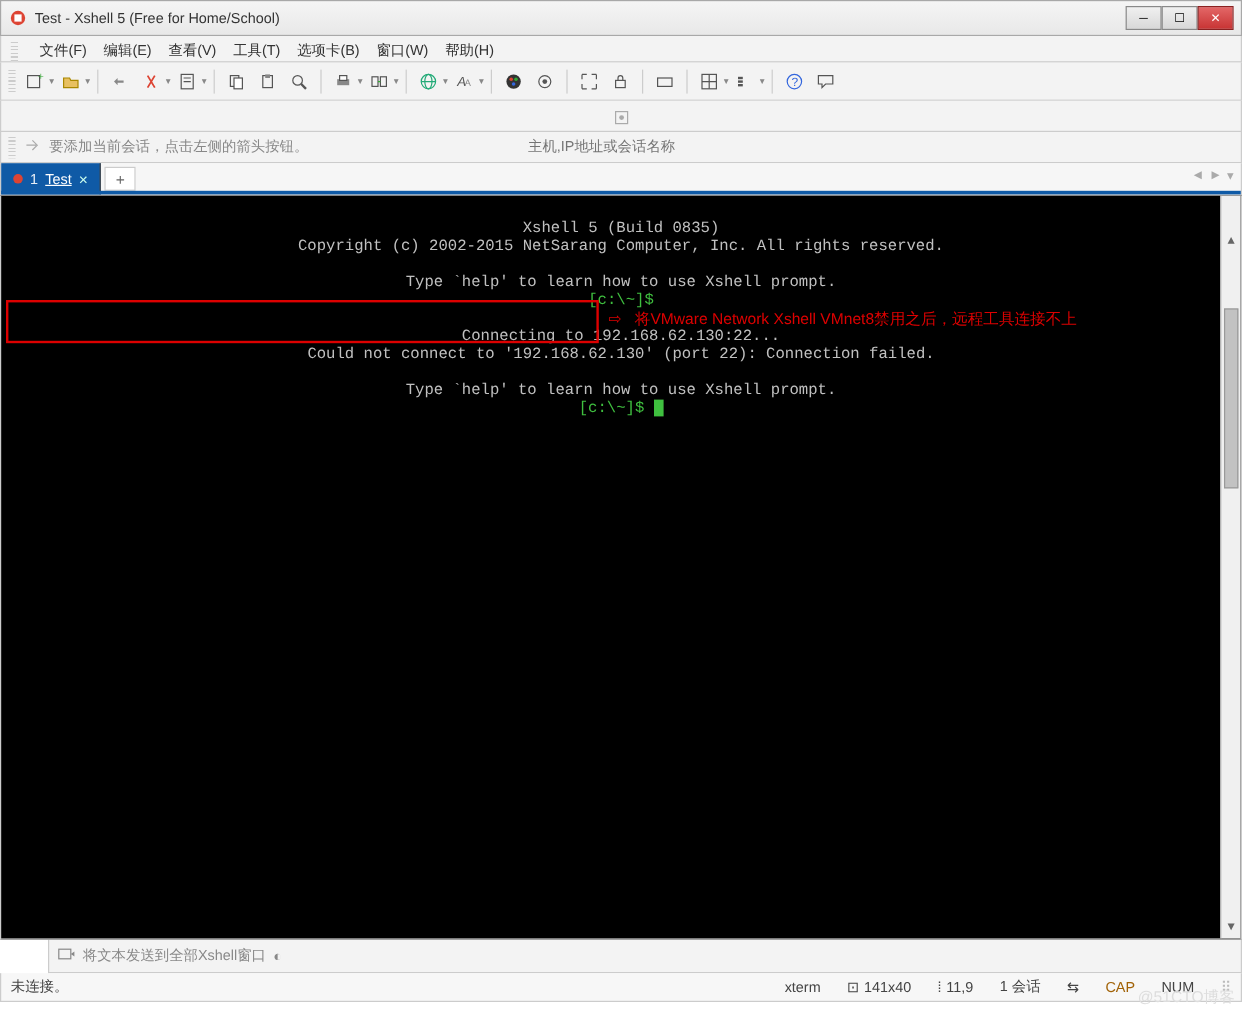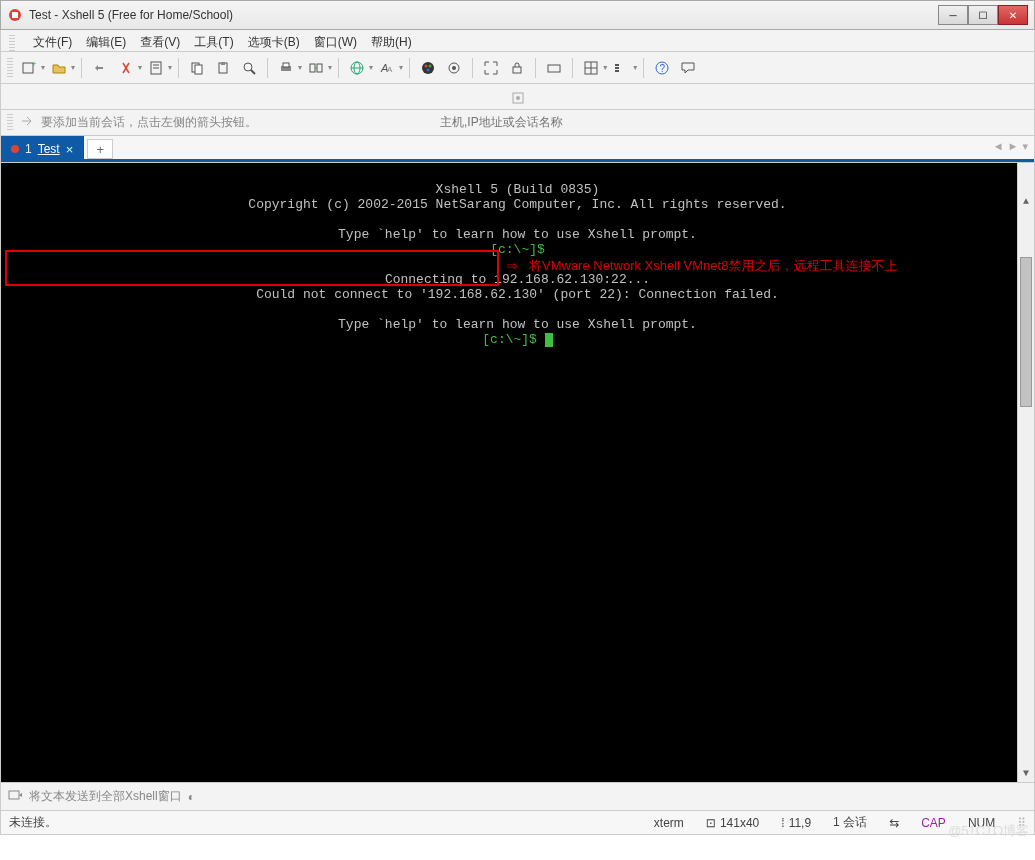--- a/index.html
+++ b/index.html
@@ -44,21 +44,21 @@
 .terminal .white { color: #c0c0c0; }
 .terminal .green { color: #3fbf3f; }
 .terminal .box { border: 2px solid #d00; position: absolute; }
 .terminal .annot { color: #d00; font-family: "Microsoft YaHei", sans-serif; font-size: 13px; position: absolute; }
 .cursor { display: inline-block; width: 8px; height: 14px; background: #3fbf3f; vertical-align: text-bottom; }
 .terminal .scrollbar { position:absolute; right:0; top:0; bottom:0; width:17px; background:#f0f0f0; border-left:1px solid #ccc; }
 .terminal .scrollbar .thumb { background:#c2c2c2; margin:17px 2px 0 2px; height:150px; border:1px solid #999; }
 .terminal .scrollbar .arr { height:17px; display:flex; align-items:center; justify-content:center; color:#666; font-size:10px; }
 .terminal .scrollbar .arr.bot { position:absolute; bottom:0; left:0; right:0; }
 
-.sendbar { height: 28px; background: #f3f3f3; border: 1px solid #ccc; border-top: none; display: flex; align-items: center; padding: 0 6px; gap: 6px; color: #888; }
+.sendbar { height: 28px; background: #f3f3f3; border: 1px solid #ccc; border-top: none; display: flex; align-items: center; padding: 0 6px; gap: 6px; color: #888; margin-left: 40px; }
 
 .statusbar { height: 24px; background: #f7f7f7; border: 1px solid #ccc; border-top: none; display: flex; align-items: center; padding: 0 8px; font-size: 12px; color: #444; gap: 22px; }
 .statusbar .spacer { flex: 1; }
 .statusbar .cell { display:flex; align-items:center; gap:4px; }
 .watermark { position:absolute; right:6px; bottom:20px; color:#ddd; font-size:13px; pointer-events:none; }
 
 svg { width: 16px; height: 16px; }
 </style>
 </head>
 <body>
@@ -316,18 +316,18 @@
       <span>141x40</span>
     </span>
   <span class="cell">
       <span>⁞</span>
       <span>11,9</span>
     </span>
   <span class="cell">1 会话</span>
   <span class="cell">
       <span>⇆</span>
     </span>
-  <span class="cell" style="color:#a21caf;">CAP</span>
+  <span class="cell" style="color:#a16207;">CAP</span>
   <span class="cell">NUM</span>
   <span style="color:#bbb;">⠿</span>
 </div>
 
 <div class="watermark">@51CTO博客</div>
 
 </body></html>

